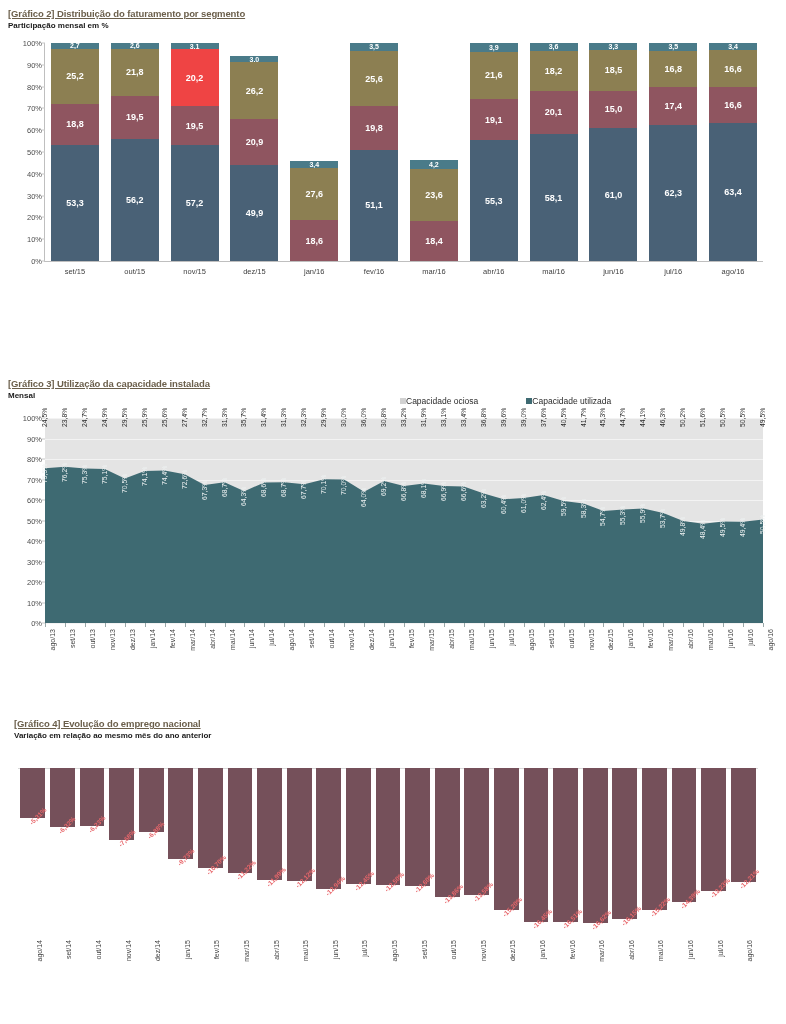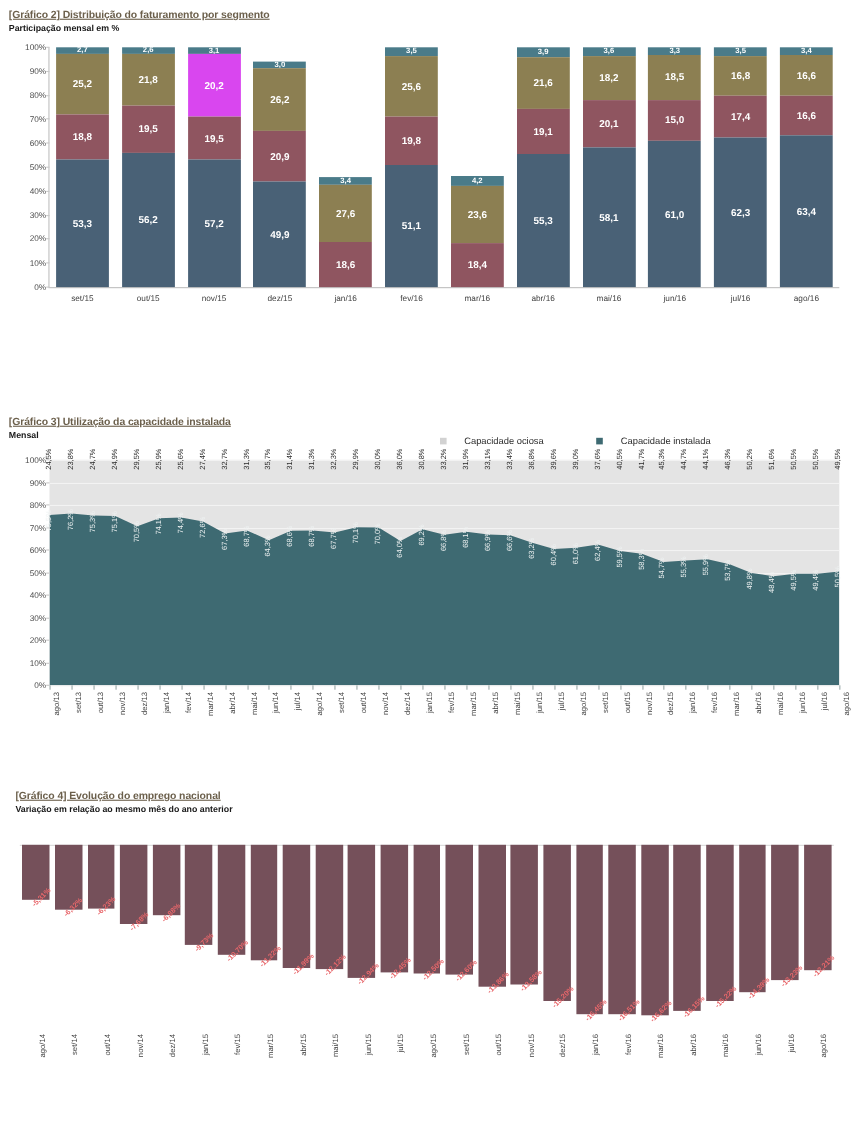--- a/index.html
+++ b/index.html
@@ -80,21 +80,21 @@
   .c3-xlab {
     position: absolute; font-size: 7px; color: #3f3f3f;
     transform-origin: left top; transform: rotate(-90deg) translate(-100%, 0);
     white-space: nowrap;
   }
   .c3-xtick { position: absolute; top: 100%; width: 1px; height: 4px; background: #9aa8a8; }
   #c3-legend {
     position: absolute; left: 400px; top: 396px;
     display: flex; gap: 48px; font-size: 8.5px; color: #2b2b2b;
   }
-  #c3-legend .li { display: flex; align-items: center; gap: 16px; white-space: nowrap; }
+  #c3-legend .li { display: flex; align-items: center; gap: 0; white-space: nowrap; }
   #c3-legend .sw { width: 6px; height: 6px; display: inline-block; }
 
   
   #c4-plot { position: absolute; left: 18px; top: 768px; width: 740px; height: 168px; }
   #c4-plot .zeroline { position: absolute; left: 0; right: 0; top: 0; height: 1px; background: #d9d9d9; }
   .c4-col { position: absolute; top: 0; }
   .c4-bar { position: absolute; top: 0; width: 100%; }
   .c4-val {
     position: absolute; font-size: 6.6px; color: #e8676b; font-weight: bold;
     transform-origin: left top; transform: rotate(-45deg);
@@ -154,21 +154,21 @@
         <div class="c2-col" style="left: 65.8167px; width: 47.8667px;">
           <div class="c2-seg" style="height: 122.516px; background: rgb(73, 97, 118);">56,2</div>
           <div class="c2-seg" style="height: 42.51px; background: rgb(143, 85, 96);">19,5</div>
           <div class="c2-seg" style="height: 47.524px; background: rgb(140, 127, 82);">21,8</div>
           <div class="c2-seg tiny" style="height: 5.668px; background: rgb(74, 123, 137);">2,6</div>
         </div>
         <div class="c2-xlab" style="left: 89.75px;">out/15</div>
         <div class="c2-col" style="left: 125.65px; width: 47.8667px;">
           <div class="c2-seg" style="height: 124.696px; background: rgb(73, 97, 118);">57,2</div>
           <div class="c2-seg" style="height: 42.51px; background: rgb(143, 85, 96);">19,5</div>
-          <div class="c2-seg" style="height: 61px; background: #d946ef;">20,2</div>
+          <div class="c2-seg" style="height: 61px; background: #ef4444;">20,2</div>
           <div class="c2-seg tiny" style="height: 6.758px; background: rgb(74, 123, 137);">3,1</div>
         </div>
         <div class="c2-xlab" style="left: 149.583px;">nov/15</div>
         <div class="c2-col" style="left: 185.483px; width: 47.8667px;">
           <div class="c2-seg" style="height: 96px; background: rgb(73, 97, 118);">49,9</div>
           <div class="c2-seg" style="height: 45.562px; background: rgb(143, 85, 96);">20,9</div>
           <div class="c2-seg" style="height: 57.116px; background: rgb(140, 127, 82);">26,2</div>
           <div class="c2-seg tiny" style="height: 6.54px; background: rgb(74, 123, 137);">3,0</div>
         </div>
         <div class="c2-xlab" style="left: 209.417px;">dez/15</div>
@@ -235,21 +235,21 @@
     <div class="sec-sub">Mensal</div>
   </div>
 
   <div id="c3-legend">
       <div class="li">
         <span class="sw" style="background: rgb(210, 210, 210);"></span>
         <span>Capacidade ociosa</span>
       </div>
       <div class="li">
         <span class="sw" style="background: rgb(62, 106, 114);"></span>
-        <span>Capacidade instalada</span>
+        <span>Capacidade utilizada</span>
       </div>
     </div>
 
   <div id="c3-plot" class="chart">
     <div class="gridbox" id="c3-grid">
         <div class="hline" style="top: 0px;"></div>
         <div class="hline" style="top: 20.5px;"></div>
         <div class="hline" style="top: 41px;"></div>
         <div class="hline" style="top: 61.5px;"></div>
         <div class="hline" style="top: 82px;"></div>

